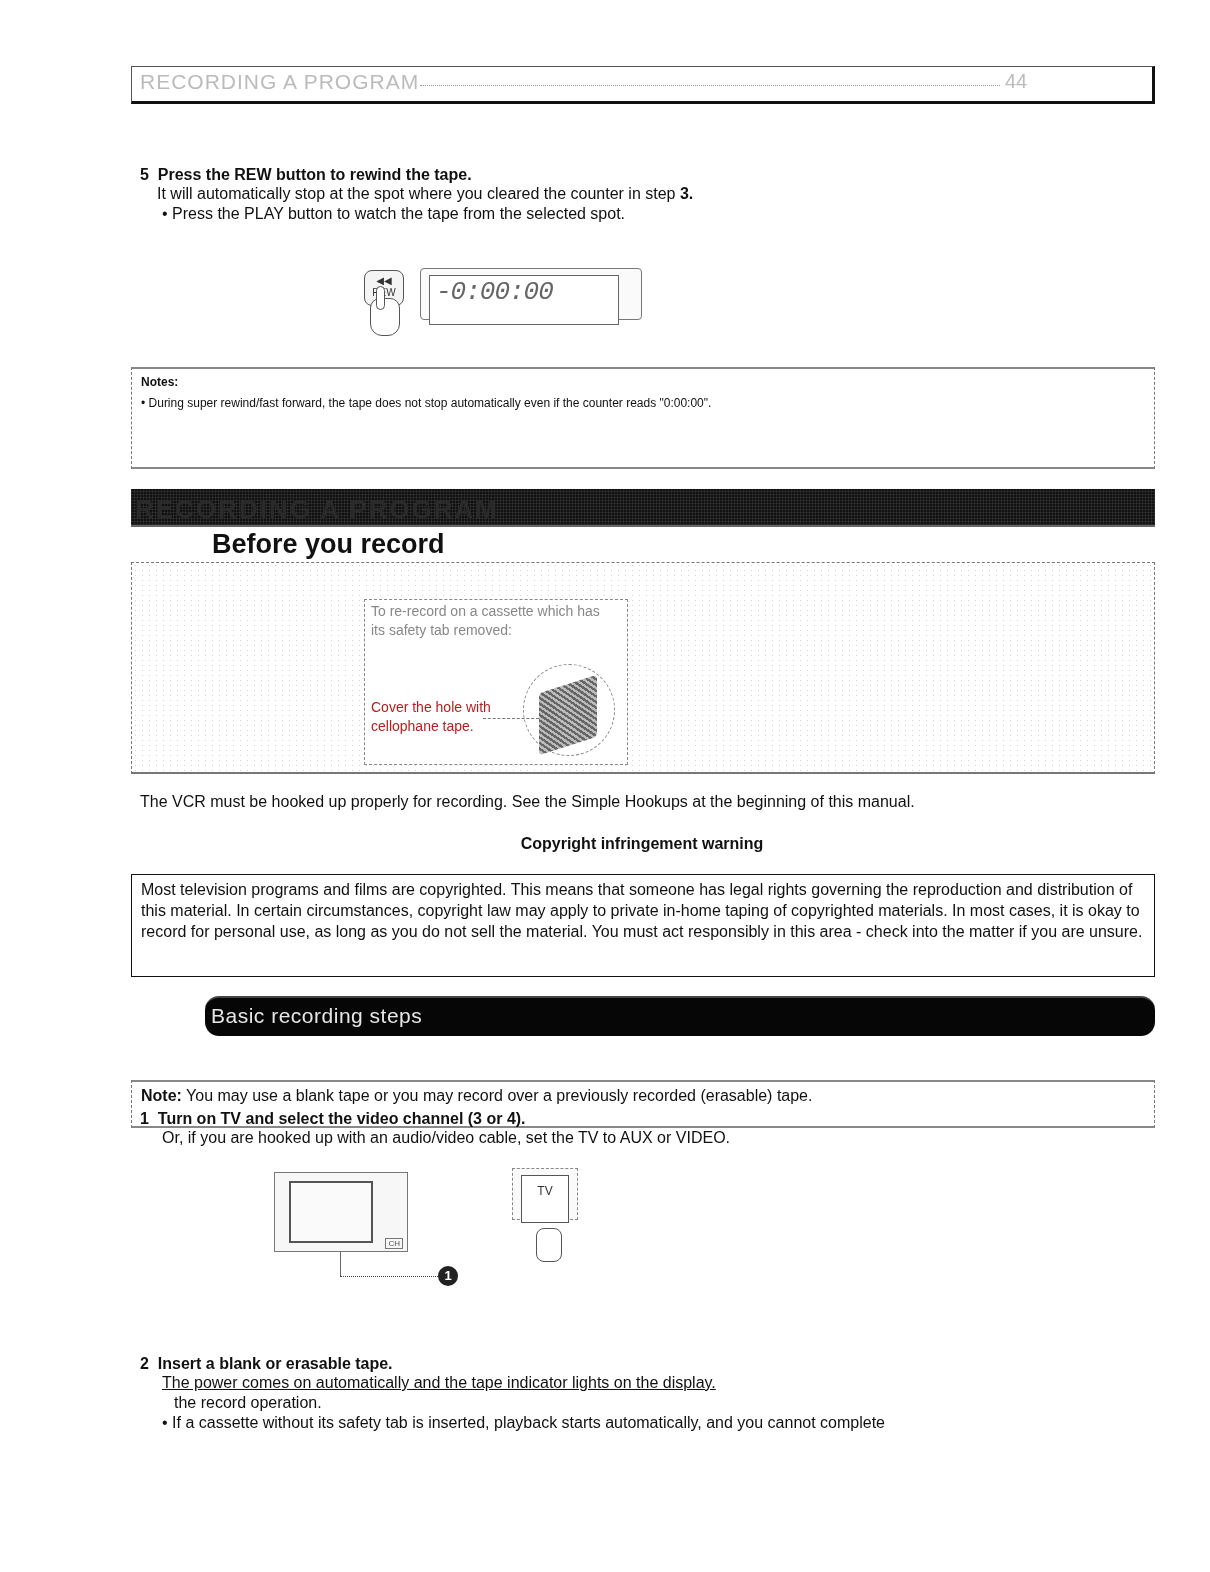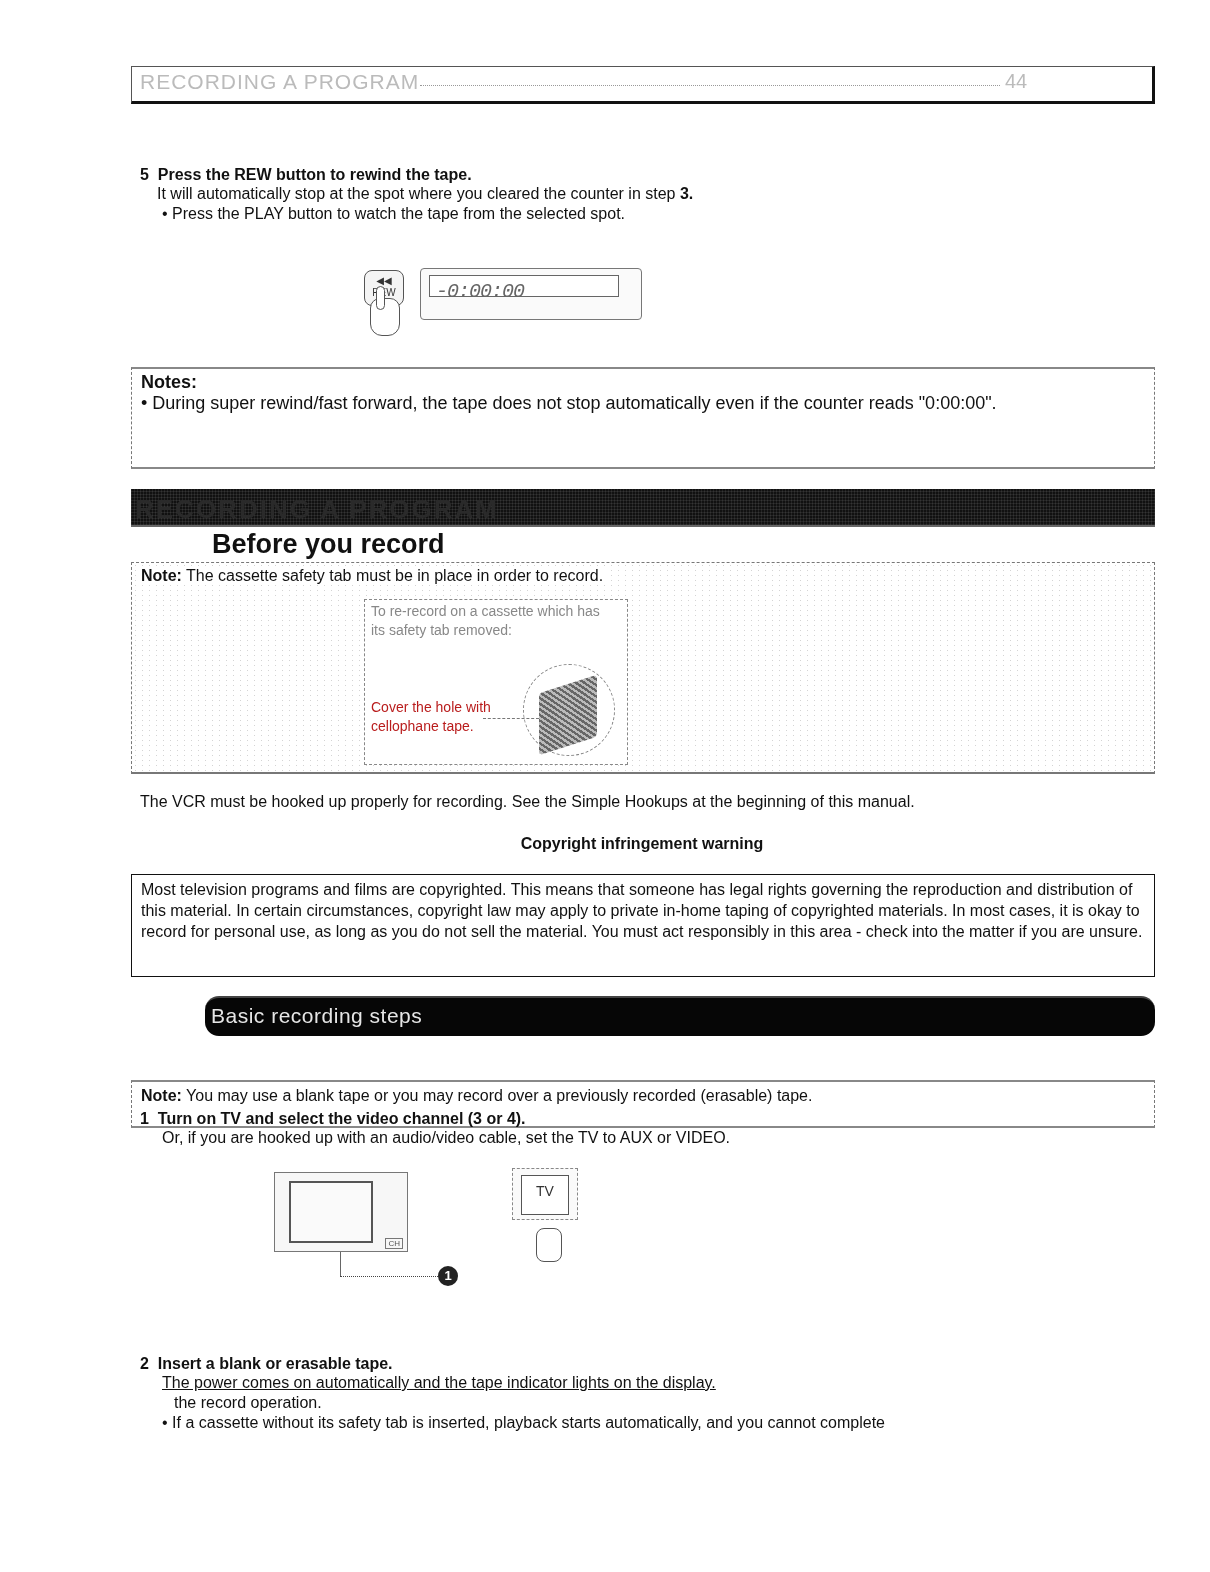--- a/index.html
+++ b/index.html
@@ -39,31 +39,31 @@
   }
   .rew-finger {
     position: absolute; left: 14px; top: 28px; width: 9px; height: 24px;
     border: 1.5px solid #555; border-radius: 5px; background: #fff;
   }
   .rew-display {
     position: absolute; left: 58px; top: 10px; width: 222px; height: 52px;
     border: 1.5px solid #777; border-radius: 4px; background: #fafafa;
   }
   .rew-display-inner {
-    position: absolute; left: 8px; top: 6px; width: 190px; height: 22px;
+    position: absolute; left: 8px; top: 6px; width: 190px; height: 50px;
     border: 1.5px solid #666; background: #fff;
-    font-family: "Liberation Mono", monospace; font-size: 20px; font-style: italic;
+    font-family: "Liberation Mono", monospace; font-size: 26px; font-style: italic;
     color: #666; line-height: 32px; padding-left: 6px; letter-spacing: -1px;
   }
 
   
   .notes-box {
     left: 131px; top: 367px; width: 1024px; height: 102px;
     border: 1px dashed #777; border-top: 2px solid #888; border-bottom: 2px solid #888;
-    padding: 3px 9px; font-size: 18px; line-height: 21px;
+    padding: 3px 9px; font-size: 12px; line-height: 21px;
     background-image: radial-gradient(#ccc 0.6px, transparent 0.7px);
     background-size: 6px 6px;
   }
   .notes-box .notes-label { font-weight: bold; }
   .notes-box p { background: transparent; }
 
   
   .section-banner {
     left: 131px; top: 489px; width: 1024px; height: 38px;
     background: #111;
@@ -161,22 +161,22 @@
     position: absolute; left: 166px; top: 96px; width: 20px; height: 20px; border-radius: 50%;
     background: #222; color: #fff; font-size: 13px; font-weight: bold; text-align: center; line-height: 20px;
   }
 
   .tv-right { left: 508px; top: 1162px; width: 280px; height: 128px; }
   .tv-remote {
     position: absolute; left: 4px; top: 6px; width: 66px; height: 52px;
     border: 1px dashed #888; background: #fafafa;
   }
   .tv-remote-btn {
-    position: absolute; left: 8px; top: 6px; width: 48px; height: 40px;
-    border: 1.5px solid #555; background: #fff; font-size: 14px; text-align: center; line-height: 30px; color: #333;
+    position: absolute; left: 8px; top: 6px; width: 48px; height: 48px;
+    border: 1.5px solid #555; background: #fff; font-size: 12px; text-align: center; line-height: 30px; color: #333;
   }
   .tv-remote-hand {
     position: absolute; left: 28px; top: 66px; width: 26px; height: 34px;
     border: 1.5px solid #555; border-radius: 8px; background: #fff;
   }
   .news-frame {
     position: absolute; left: 92px; top: 2px; width: 170px; height: 120px;
     border: 2px solid #444; border-radius: 10px; background: #f7f7f7;
   }
   .news-board {
@@ -230,23 +230,20 @@
   <div class="notes-label">Notes:</div>
   <p>• During super rewind/fast forward, the tape does not stop automatically even if the counter reads "0:00:00".</p>
 </div>
 
 <div class="abs section-banner">
   <div class="section-banner-text">RECORDING A PROGRAM</div>
 </div>
 <div class="abs before-heading">Before you record</div>
 
 <div class="abs cassette-box">
-  <div class="cassette-note">
-    <b>Note:</b><span> The cassette safety tab must be in place in order to record.</span>
-  </div>
   <div class="cassette-illus">
     <div class="cassette-caption1" style="width:240px;">To re-record on a cassette which has its safety tab removed:</div>
     <div class="cassette-caption2" style="width:130px;">Cover the hole with cellophane tape.</div>
     <div class="cassette-circle"></div>
     <div class="cassette-shape"></div>
     <div class="cassette-leader"></div>
   </div>
 </div>
 
 <div class="abs vcr-text">The VCR must be hooked up properly for recording. See the Simple Hookups at the beginning of this manual.</div>

